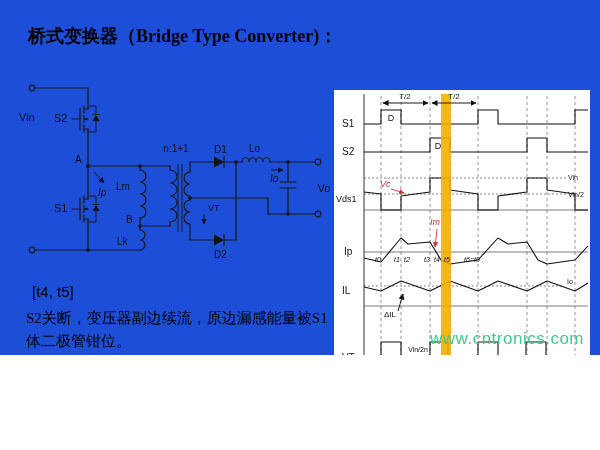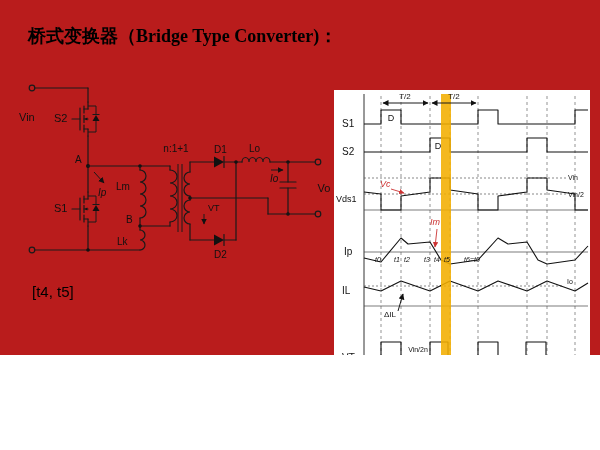--- a/index.html
+++ b/index.html
@@ -1,18 +1,18 @@
 <!DOCTYPE html>
 <html><head>
 <meta charset="utf-8">
 <style>
   html,body { margin:0; padding:0; }
   .slide {
     position:relative; width:600px; height:355px;
-    background:#b91c1c; overflow:hidden;
+    background:#1d4ed8; overflow:hidden;
     font-family:"Liberation Sans", sans-serif; color:#000;
   }
   .title {
     position:absolute; left:28px; top:24px;
     font-family:"Liberation Serif", serif;
     font-size:18px; font-weight:bold; white-space:nowrap;
   }
   .interval {
     position:absolute; left:32px; top:283px;
     font-family:Liberation Sans, sans-serif; font-size:15px;
@@ -254,14 +254,16 @@
     <text x="46" y="97" class="lbl9 red it">Vc</text>
     <line class="redln" x1="57" y1="99" x2="70" y2="103" marker-end="url(#mkr)"></line>
     <text x="96" y="135" class="lbl9 red it">Im</text>
     <line class="redln" x1="103" y1="139" x2="101" y2="157" marker-end="url(#mkr)"></line>
 
     <text x="50" y="227" class="lbl8">ΔIL</text>
     <line class="thin" x1="64" y1="221" x2="69" y2="204" marker-end="url(#mk)"></line>
   </svg>
 
   <div class="interval">[t4, t5]</div>
-
+  <div class="caption">S2关断，变压器副边续流，原边漏感能量被S1体二极管钳位。</div>
+
+  <div class="watermark">www.cntronics.com</div>
 </div>
 
 </body></html>

